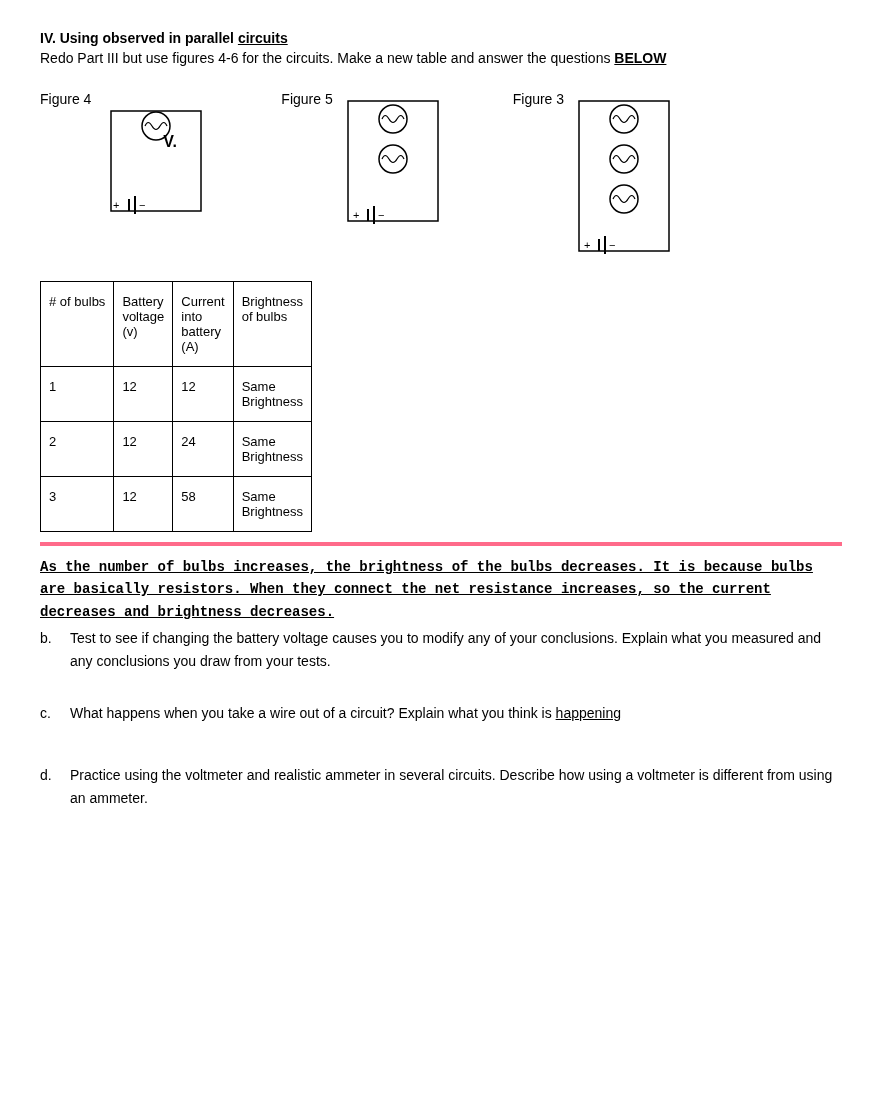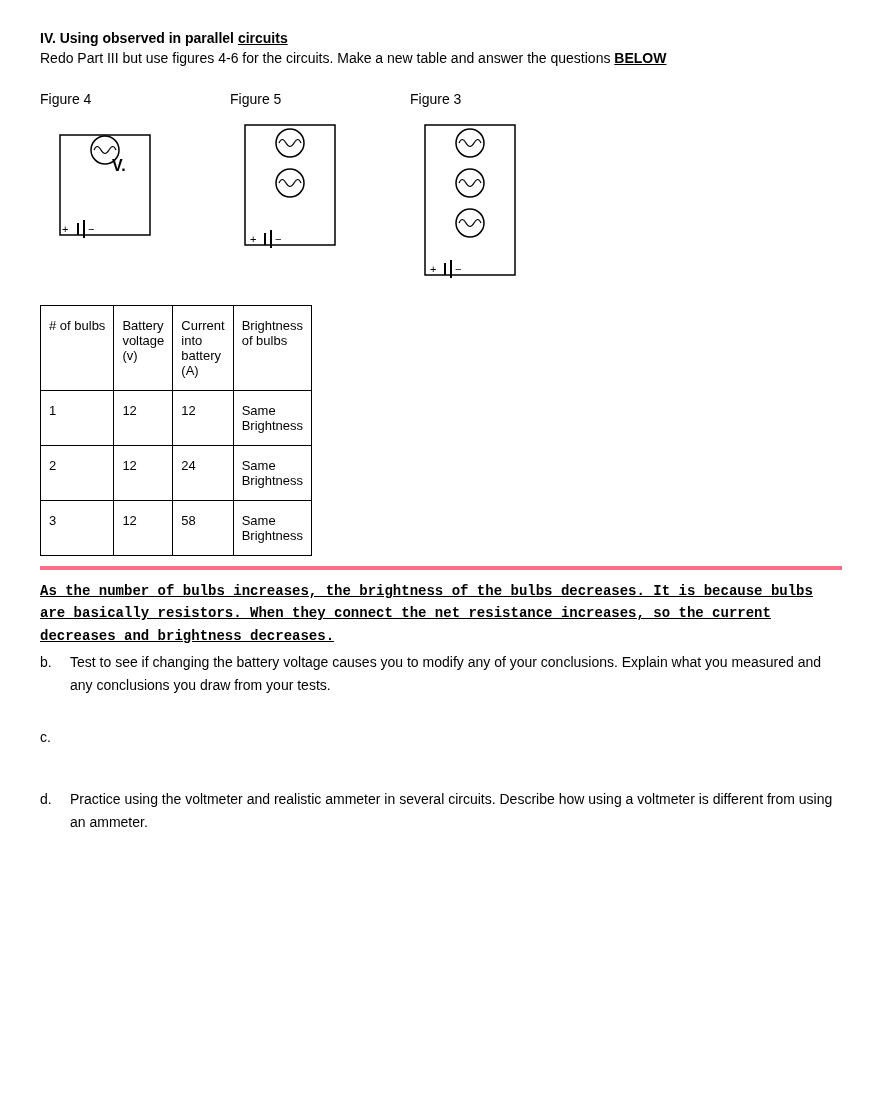--- a/index.html
+++ b/index.html
@@ -28,21 +28,21 @@
     }
     .figures-row {
       display: flex;
       flex-direction: row;
       align-items: flex-start;
       gap: 0;
       margin-bottom: 20px;
     }
     .figure-block {
       display: flex;
-      flex-direction: column;
+      flex-direction: row;
       align-items: flex-start;
       margin-right: 60px;
     }
     .figure-label {
       font-size: 14px;
       margin-bottom: 8px;
     }
     .circuit-svg {
       display: block;
     }
@@ -216,18 +216,21 @@
   <span>As the number of bulbs increases, the brightness of the bulbs decreases. It is because bulbs are basically resistors. When they connect the net resistance increases, so the current decreases and brightness decreases.</span>
 </div>
 
 <div class="question-b" style="display:flex; gap:12px;">
   <span style="min-width:18px;">b.</span>
   <span>Test to see if changing the battery voltage causes you to modify any of your conclusions. Explain what you measured and any conclusions you draw from your tests.</span>
 </div>
 
 <div class="question-c" style="display:flex; gap:12px;">
   <span style="min-width:18px;">c.</span>
+  <span>
+    <span>What happens when you take a wire out of a circuit? Explain what you think is </span><span style="text-decoration:underline;">happening</span>
+  </span>
 </div>
 
 <div class="question-d" style="display:flex; gap:12px; margin-top: 40px;">
   <span style="min-width:18px;">d.</span>
   <span>Practice using the voltmeter and realistic ammeter in several circuits.  Describe how using a voltmeter is different from using an ammeter.</span>
 </div>
 
 </body></html>

